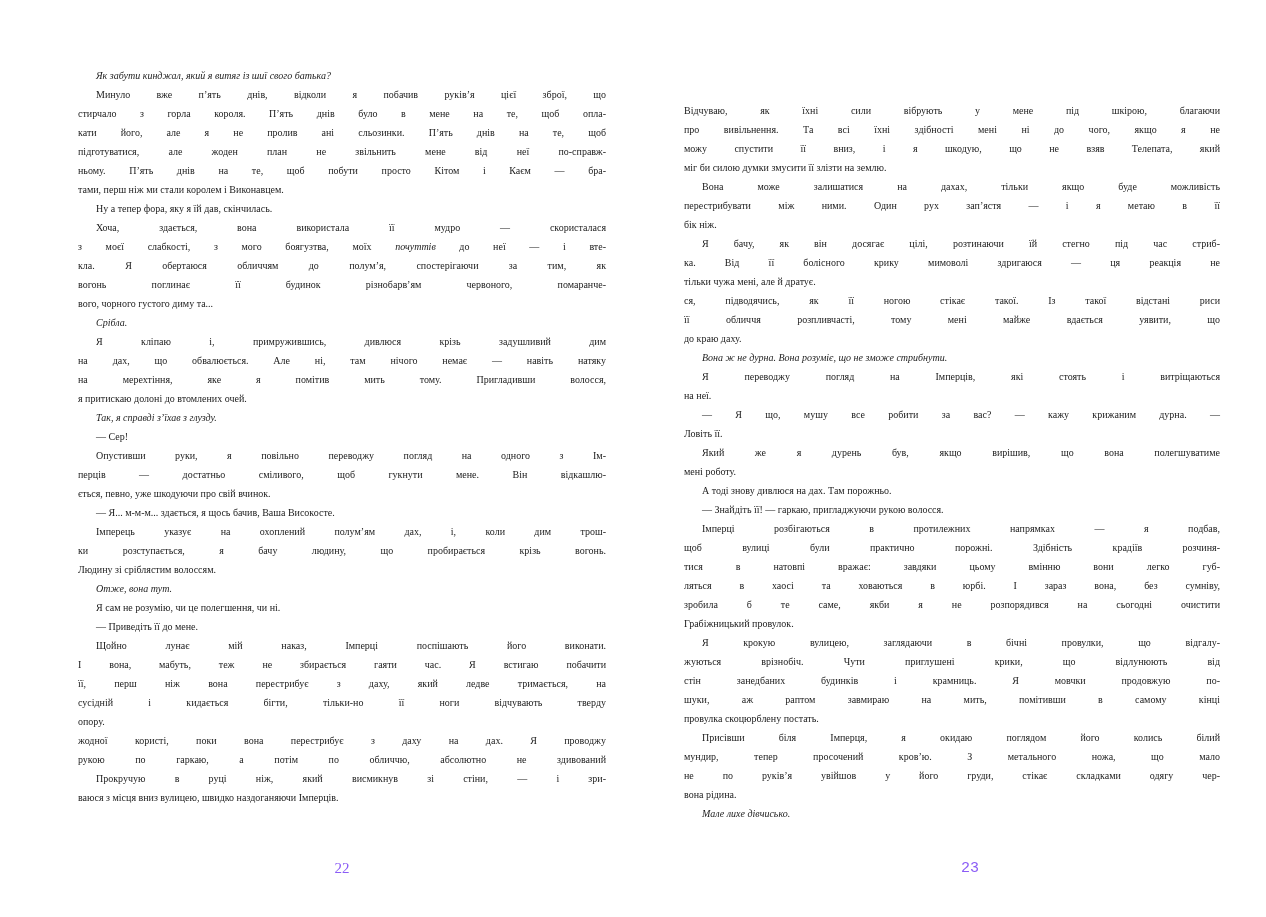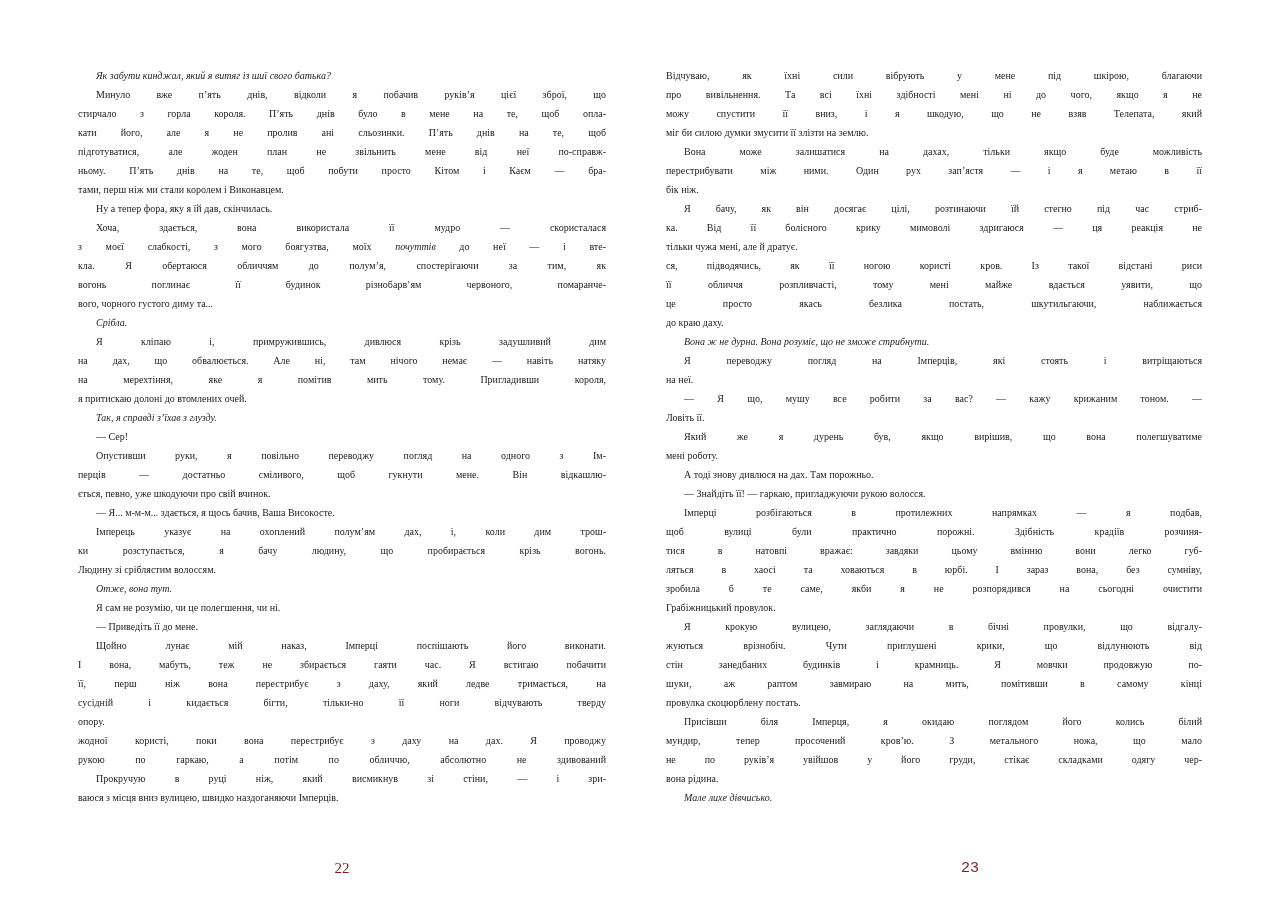--- a/index.html
+++ b/index.html
@@ -15,39 +15,39 @@
     color: #1b1b1b;
     overflow: hidden;
   }
   .page-text {
     position: absolute;
     top: 66px;
     font-size: 10px;
     line-height: 19px;
   }
   .page-text.left  { left: 78px;  width: 528px; }
-  .page-text.right { left: 666px; width: 536px; }
+  .page-text.right { left: 684px; width: 536px; margin-top: 35px; }
   .para { margin: 0; }
   .para.italic { font-style: italic; }
   .line {
     text-align: justify;
     text-align-last: justify;
   }
   .line.last {
     text-align: justify;
     text-align-last: left;
   }
   .line.first-indent { text-indent: 18px; }
   .em { font-style: italic; }
   .page-number {
     position: absolute;
     top: 860px;
     font-size: 15px;
     text-align: center;
-    color: #7f1d1d;
+    color: #8b5cf6;
   }
   .page-number.left  { left: 78px;  width: 528px; }
   .page-number.right { left: 702px; width: 536px; font-family: Liberation Mono, monospace; }
 </style>
 </head>
 <body>
 
 <div>
   <div class="page-text left">
       <div class="para italic">
@@ -70,21 +70,21 @@
         <div class="line">кла. Я обертаюся обличчям до полум’я, спостерігаючи за тим, як</div>
         <div class="line">вогонь поглинає її будинок різнобарв’ям червоного, помаранче-</div>
         <div class="line last">вого, чорного густого диму та...</div>
       </div>
       <div class="para italic">
         <div class="line last first-indent">Срібла.</div>
       </div>
       <div class="para">
         <div class="line first-indent">Я кліпаю і, примружившись, дивлюся крізь задушливий дим</div>
         <div class="line">на дах, що обвалюється. Але ні, там нічого немає — навіть натяку</div>
-        <div class="line">на мерехтіння, яке я помітив мить тому. Пригладивши короля,</div>
+        <div class="line">на мерехтіння, яке я помітив мить тому. Пригладивши волосся,</div>
         <div class="line last">я притискаю долоні до втомлених очей.</div>
       </div>
       <div class="para italic">
         <div class="line last first-indent">Так, я справді з’їхав з глузду.</div>
       </div>
       <div class="para">
         <div class="line last first-indent">— Сер!</div>
       </div>
       <div class="para">
         <div class="line first-indent">Опустивши руки, я повільно переводжу погляд на одного з Ім-</div>
@@ -135,34 +135,33 @@
         <div class="line first-indent">Вона може залишатися на дахах, тільки якщо буде можливість</div>
         <div class="line">перестрибувати між ними. Один рух зап’ястя — і я метаю в її</div>
         <div class="line last">бік ніж.</div>
       </div>
       <div class="para">
         <div class="line first-indent">Я бачу, як він досягає цілі, розтинаючи їй стегно під час стриб-</div>
         <div class="line">ка. Від її болісного крику мимоволі здригаюся — ця реакція не</div>
         <div class="line last">тільки чужа мені, але й дратує.</div>
       </div>
       <div class="para">
-        <div class="line">ся, підводячись, як її ногою користі кров. Із такої відстані риси</div>
+        <div class="line">ся, підводячись, як її ногою стікає такої. Із такої відстані риси</div>
         <div class="line">її обличчя розпливчасті, тому мені майже вдається уявити, що</div>
-        <div class="line">це просто якась безлика постать, шкутильгаючи, наближається</div>
         <div class="line last">до краю даху.</div>
       </div>
       <div class="para italic">
         <div class="line last first-indent">Вона ж не дурна. Вона розуміє, що не зможе стрибнути.</div>
       </div>
       <div class="para">
         <div class="line first-indent">Я переводжу погляд на Імперців, які стоять і витріщаються</div>
         <div class="line last">на неї.</div>
       </div>
       <div class="para">
-        <div class="line first-indent">— Я що, мушу все робити за вас? — кажу крижаним тоном. —</div>
+        <div class="line first-indent">— Я що, мушу все робити за вас? — кажу крижаним дурна. —</div>
         <div class="line last">Ловіть її.</div>
       </div>
       <div class="para">
         <div class="line first-indent">Який же я дурень був, якщо вирішив, що вона полегшуватиме</div>
         <div class="line last">мені роботу.</div>
       </div>
       <div class="para">
         <div class="line last first-indent">А тоді знову дивлюся на дах. Там порожньо.</div>
       </div>
       <div class="para">

